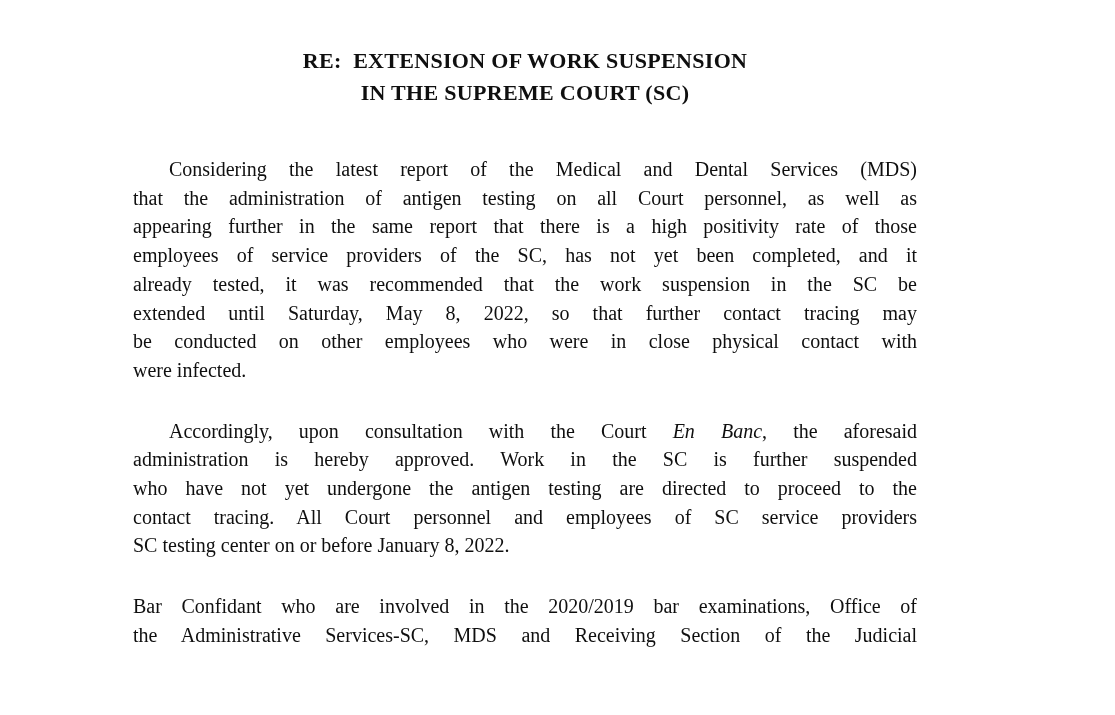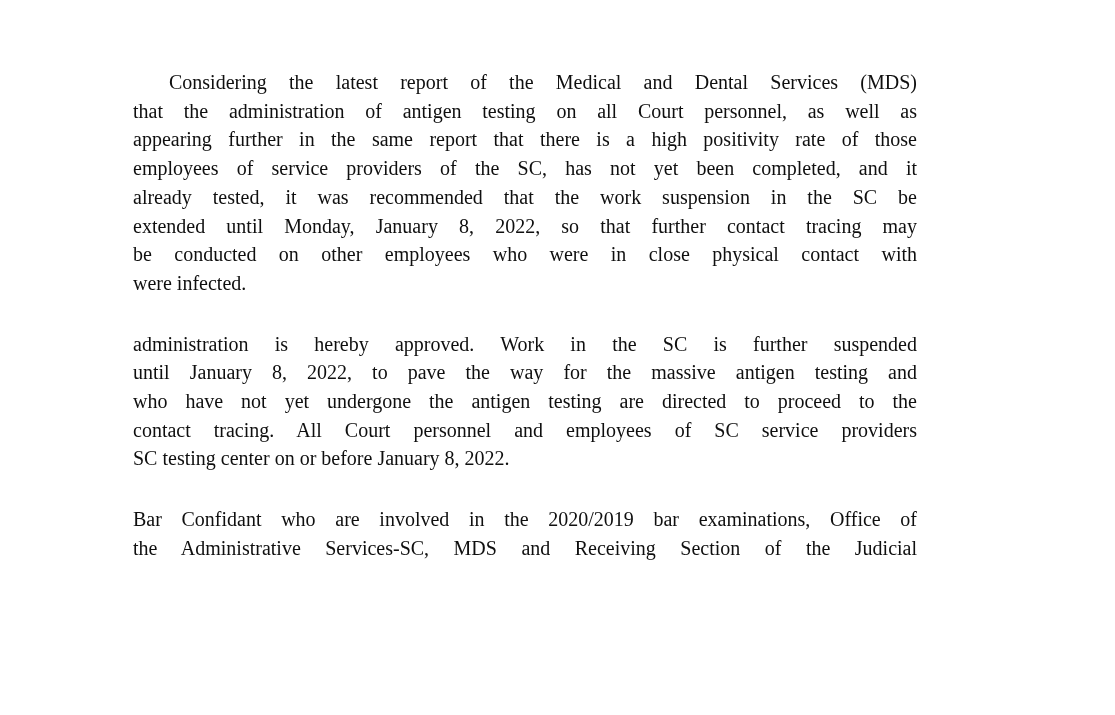--- a/index.html
+++ b/index.html
@@ -27,21 +27,21 @@
     font-weight: bold;
     font-size: 22px;
     line-height: 32px;
     letter-spacing: 0.3px;
   }
   .title-line {
     display: block;
     white-space: pre-wrap; 
   }
   .body-text {
-    margin-top: 68px;
+    margin-top: 46px;
     font-size: 20px;
   }
   .para {
     margin: 0 0 32px 0;
   }
   .line {
     line-height: 28.7px;
     text-align: justify;
     text-align-last: justify;
     white-space: normal;
@@ -50,34 +50,38 @@
     text-indent: 36px;
   }
   .line.last-left {
     text-align-last: left;
   }
 </style>
 </head>
 <body>
 
 <div class="doc">
+  <h1 class="title" style="margin:45px 0 0 0; font-size:22px;">
+    <span class="title-line">RE:  EXTENSION OF WORK SUSPENSION</span>
+    <span class="title-line">IN THE SUPREME COURT (SC)</span>
+  </h1>
   <div class="body-text">
       <div class="para">
         <div class="line indent">Considering the latest report of the Medical and Dental Services (MDS)</div>
         <div class="line">that the administration of antigen testing on all Court personnel, as well as</div>
         <div class="line">appearing further in the same report that there is a high positivity rate of those</div>
         <div class="line">employees of service providers of the SC, has not yet been completed, and it</div>
         <div class="line">already tested, it was recommended that the work suspension in the SC be</div>
-        <div class="line">extended until Monday, January 8, 2022, so that further contact tracing may</div>
+        <div class="line">extended until Saturday, May 8, 2022, so that further contact tracing may</div>
         <div class="line">be conducted on other employees who were in close physical contact with</div>
         <div class="line last-left">were infected.</div>
       </div>
       <div class="para">
+        <div class="line indent">Accordingly, upon consultation with the Court <i>En Banc</i>, the aforesaid</div>
         <div class="line">administration is hereby approved. Work in the SC is further suspended</div>
-        <div class="line">until January 8, 2022, to pave the way for the massive antigen testing and</div>
         <div class="line">who have not yet undergone the antigen testing are directed to proceed to the</div>
         <div class="line">contact tracing. All Court personnel and employees of SC service providers</div>
         <div class="line last-left">SC testing center on or before January 8, 2022.</div>
       </div>
       <div class="para">
         <div class="line">Bar Confidant who are involved in the 2020/2019 bar examinations, Office of</div>
         <div class="line">the Administrative Services-SC, MDS and Receiving Section of the Judicial</div>
       </div>
     </div>
 </div>

